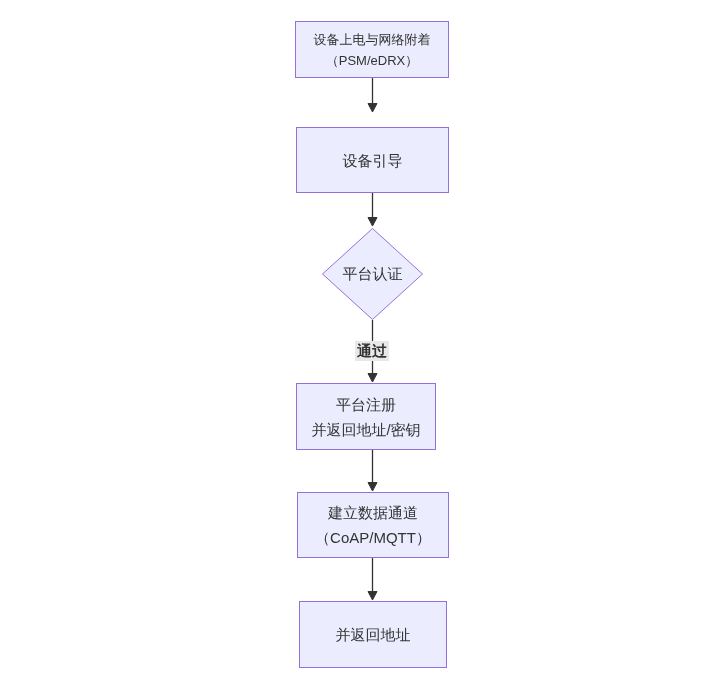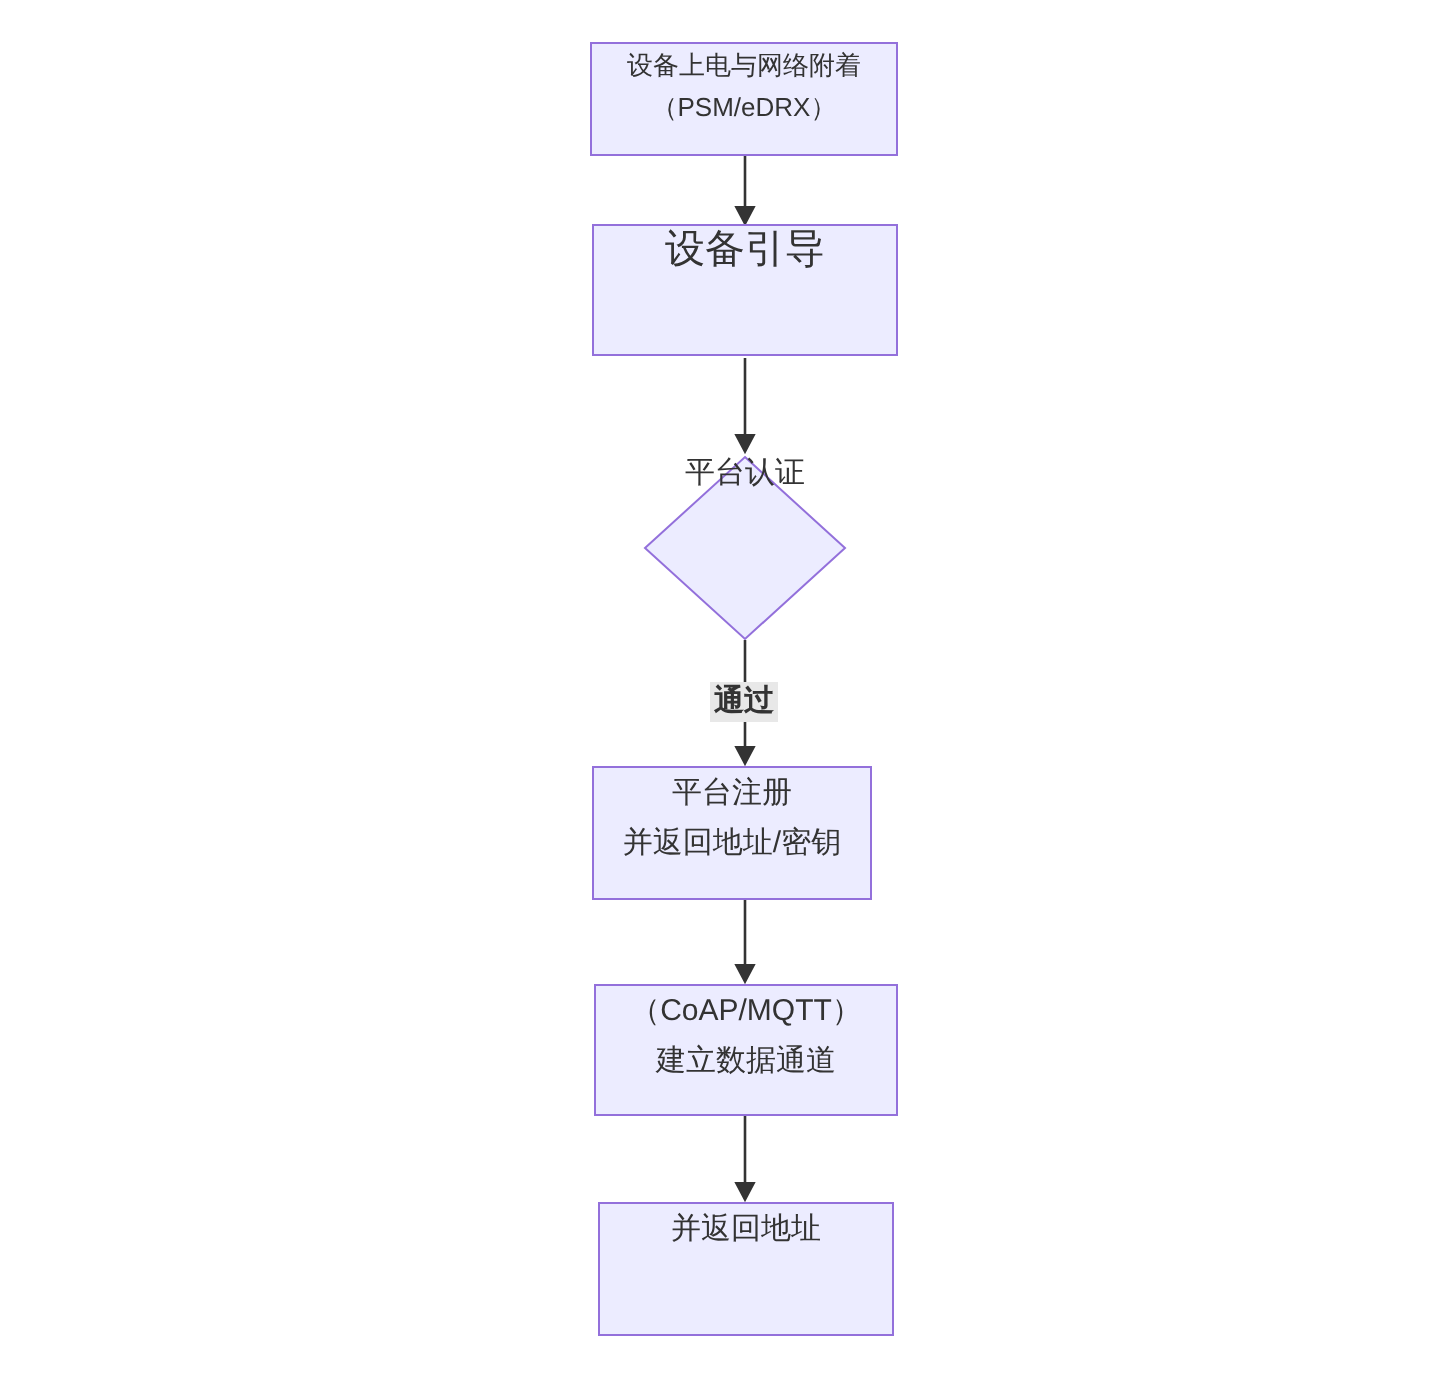--- a/index.html
+++ b/index.html
@@ -35,31 +35,32 @@
   .edges polygon {
     fill: var(--edge-color, #333333);
     stroke: var(--edge-color, #333333);
   }
   .node {
     position: absolute;
     z-index: 2;
     display: flex;
     flex-direction: column;
     align-items: center;
+    justify-content: center;
     text-align: center;
     color: var(--text-color, #333333);
   }
   .node.rect {
     background: var(--node-fill, #ECECFF);
     border: 1px solid var(--node-border, #9370DB);
   }
   .nl { display: block; white-space: nowrap; }
   .node-a { left: 295px; top: 21px;  width: 154px; height: 57px; font-size: 13px; }
   .node-a .nl { line-height: 21px; }
-  .node-b { left: 296px; top: 112px; width: 153px; height: 66px; font-size: 20px; }
+  .node-b { left: 296px; top: 127px; width: 153px; height: 66px; font-size: 15px; }
   .node-d { left: 296px; top: 383px; width: 140px; height: 67px; font-size: 15px; }
   .node-e { left: 297px; top: 492px; width: 152px; height: 66px; font-size: 15px; }
   .node-f { left: 299px; top: 601px; width: 148px; height: 67px; font-size: 15px; }
   .node-b .nl, .node-d .nl, .node-e .nl, .node-f .nl { line-height: 25px; }
   .node.diamond {
     left: 321px; top: 227px; width: 103px; height: 94px;
     background: transparent;
     font-size: 15px;
   }
   .diamond-shape-svg {
@@ -130,21 +131,21 @@
   </div>
 
   <div class="edge-label">通过</div>
 
   <div class="node rect node-d">
     <span class="nl">平台注册</span>
     <span class="nl">并返回地址/密钥</span>
   </div>
 
   <div class="node rect node-e">
+    <span class="nl">建立数据通道</span>
     <span class="nl">（CoAP/MQTT）</span>
-    <span class="nl">建立数据通道</span>
   </div>
 
   <div class="node rect node-f">
     <span class="nl">并返回地址</span>
   </div>
 
 </div>
 
 </body></html>

